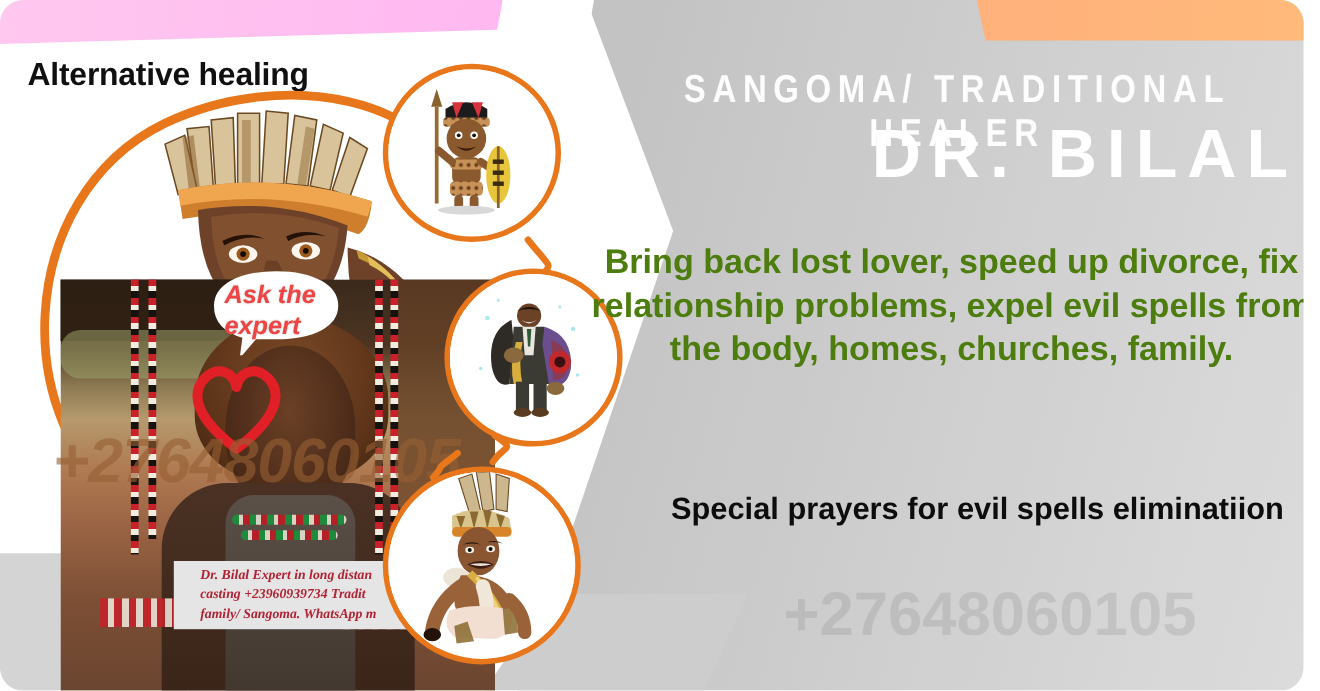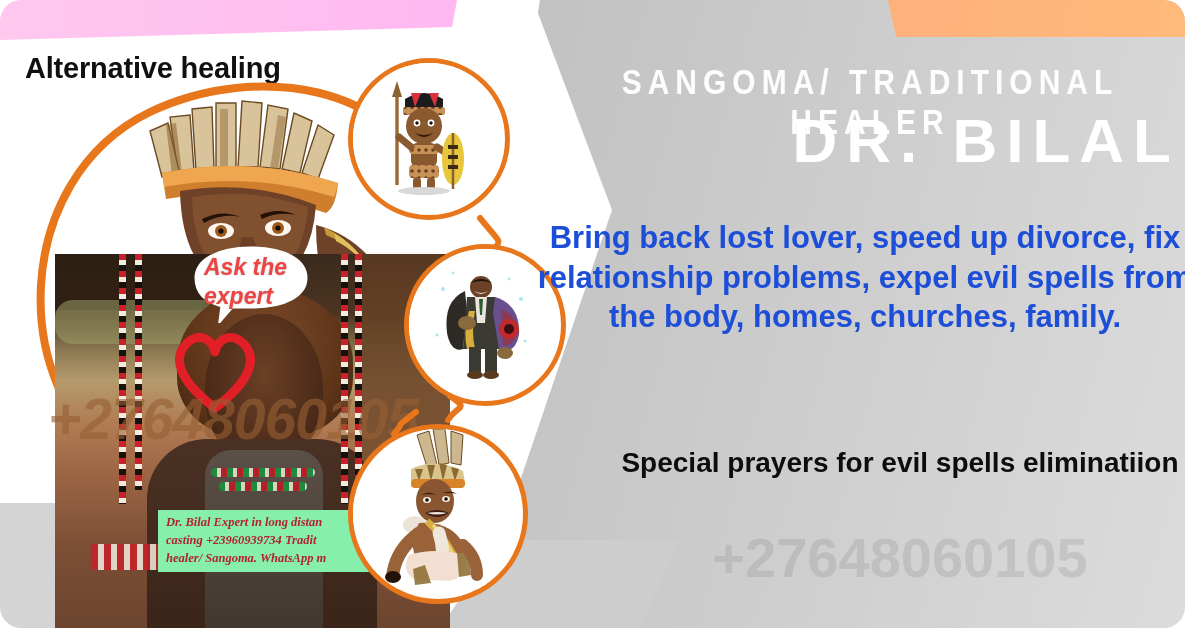--- a/index.html
+++ b/index.html
@@ -53,22 +53,22 @@
     background:linear-gradient(180deg,#5b5048 0%,#40362e 100%);border-radius:26px 26px 0 0;}
   .bead-strand{position:absolute;width:7px;
     background:repeating-linear-gradient(180deg,#c9202a 0 6px,#f2ece0 6px 11px,#16120f 11px 17px);}
   .green-bead{position:absolute;height:9px;border-radius:5px;
     background:repeating-linear-gradient(90deg,#1e8b3c 0 6px,#d8d2c4 6px 10px,#b52026 10px 16px);}
   #heart{position:absolute;left:170px;top:330px;width:90px;height:84px;}
   #bubble{position:absolute;left:190px;top:245px;width:122px;height:78px;}
   #bubble-text{position:absolute;left:204px;top:253px;width:100px;text-align:left;
     font-size:23px;font-weight:bold;font-style:italic;color:#ef4444;line-height:1.25;
     text-shadow:0 0 2px rgba(0,0,0,.25);}
-  #caption{position:absolute;left:158px;top:510px;width:215px;background:#86efac;
-    padding:4px 6px 5px 8px;font-size:12.5px;font-style:italic;font-weight:bold;
+  #caption{position:absolute;left:158px;top:510px;width:215px;background:#e5e5e5;
+    padding:4px 6px 5px 24px;font-size:12.5px;font-style:italic;font-weight:bold;
     color:#b22233;line-height:1.42;font-family:"Liberation Serif",serif;}
   #photo-watermark{position:absolute;left:48px;top:386px;width:420px;
     font-size:57px;font-weight:bold;font-style:italic;color:rgba(150,96,52,0.62);
     letter-spacing:-1px;white-space:nowrap;}
 
   
   .bubble-circle{position:absolute;border-radius:50%;background:#fff;
     border:5px solid #e8761b;overflow:hidden;}
   #circle1{left:348px;top:58px;width:152px;height:152px;}
   #circle2{left:404px;top:244px;width:152px;height:152px;}
@@ -76,23 +76,23 @@
   .connector{position:absolute;}
 
   
   #title-sub{position:absolute;left:560px;top:62px;width:620px;text-align:center;
     font-size:30px;font-weight:bold;color:#fdfdfd;letter-spacing:6px;
     font-family:"Liberation Sans",sans-serif;transform:scaleY(1.18);transform-origin:top center;}
   #title-main{position:absolute;left:560px;top:108px;width:620px;text-align:right;
     font-size:62px;font-weight:bold;color:#ffffff;letter-spacing:9px;line-height:1.05;
     font-family:"Liberation Sans",sans-serif;}
   #services{position:absolute;left:535px;top:218px;width:660px;text-align:center;
-    font-size:31px;font-weight:bold;color:#1d4ed8;line-height:1.28;
+    font-size:31px;font-weight:bold;color:#4d7c0f;line-height:1.28;
     font-family:"Liberation Sans",sans-serif;}
-  #prayers{position:absolute;left:610px;top:444px;width:580px;text-align:center;
+  #prayers{position:absolute;left:610px;top:444px;width:580px;text-align:left;
     font-size:28px;font-weight:bold;color:#0d0d0d;line-height:1.35;
     font-family:"Liberation Sans",sans-serif;}
   #right-watermark{position:absolute;left:600px;top:525px;width:600px;text-align:center;
     font-size:56px;font-weight:bold;color:rgba(120,120,120,0.20);letter-spacing:0px;
     white-space:nowrap;}
 </style>
 </head>
 <body>
 
 <div id="poster">
@@ -183,21 +183,21 @@
     <path d="M61 3 C 96 3, 116 16, 116 33 C 116 50, 96 62, 61 62 L 42 62 L 30 76 L 32 61
              C 13 56, 6 45, 6 33 C 6 16, 26 3, 61 3 Z" fill="#ffffff" stroke="#ffffff" stroke-width="3"></path>
   </svg>
   <div id="bubble-text">Ask the expert</div>
 
   <div id="photo-watermark">+27648060105</div>
 
   <div id="caption">
     <div>Dr. Bilal Expert in long distan</div>
     <div>casting +23960939734 Tradit</div>
-    <div>healer/ Sangoma. WhatsApp m</div>
+    <div>family/ Sangoma. WhatsApp m</div>
   </div>
 
   <svg class="connector" style="left:330px;top:60px;width:260px;height:540px;" viewBox="0 0 260 540">
     <path d="M150 158 C 176 190, 170 176, 160 196" fill="none" stroke="#e8761b" stroke-width="6" stroke-linecap="round"></path>
     <path d="M86 352 C 60 372, 78 358, 64 374" fill="none" stroke="#e8761b" stroke-width="6" stroke-linecap="round"></path>
     <path d="M120 336 C 140 350, 128 344, 118 360" fill="none" stroke="#e8761b" stroke-width="6" stroke-linecap="round"></path>
   </svg>
 
   <div class="bubble-circle" id="circle1">
     <svg viewBox="0 0 142 142" width="142" height="142">

